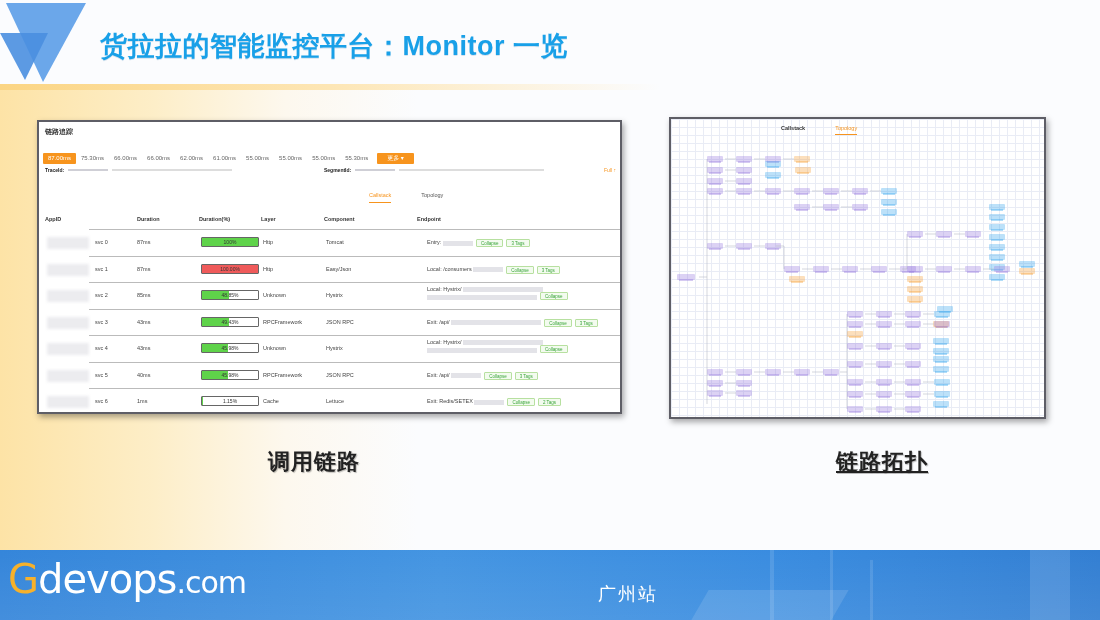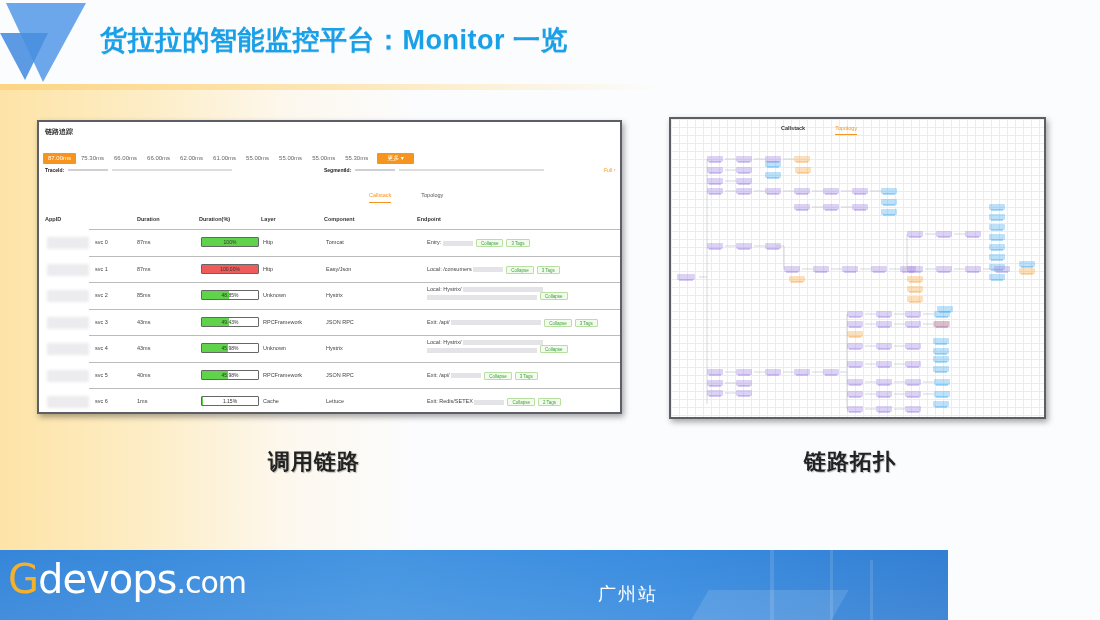--- a/index.html
+++ b/index.html
@@ -15,21 +15,21 @@
     background: linear-gradient(90deg, #fde3a6 0%, #fdeec8 14%, #fdf8ee 26%, #fbfcfe 38%, #fbfcfe 100%);
   }
   .warm-top {
     position: absolute; left: 0; top: 84px; width: 1100px; height: 6px;
     background: linear-gradient(90deg, #fbd584 0%, #fde6b5 30%, #fbfcfe 60%);
   }
   
   .header { position: absolute; left: 0; top: 0; width: 1100px; height: 84px; background: #fbfcfe; }
   .logo-tri { position: absolute; left: 0; top: 0; width: 90px; height: 84px; }
   .title {
-    position: absolute; left: 100px; top: 22px;
+    position: absolute; left: 100px; top: 28px;
     font-size: 27px; font-weight: bold; color: #18a0e8;
     letter-spacing: 0.5px;
     text-shadow: 0 1px 0 rgba(0,80,140,0.15);
   }
   .dbaplus { position: absolute; left: 925px; top: 4px; width: 170px; height: 52px; }
   .dbaplus .word { position: absolute; left: 50px; top: 4px; font-size: 34px; color: #2a2a35; font-family: "DejaVu Sans", sans-serif; letter-spacing: -1px; }
   .dbaplus .sub { position: absolute; left: 60px; top: 40px; font-size: 7px; color: #555; letter-spacing: 1px; }
 
   
   .panel {
@@ -71,24 +71,24 @@
     background-image: linear-gradient(#e9ecf5 1px, transparent 1px), linear-gradient(90deg, #e9ecf5 1px, transparent 1px);
     background-size: 8px 8px;
   }
   .ttabs { position: absolute; left: 110px; top: 6px; display: flex; gap: 30px; font-size: 5.5px; }
   .ttab { color: #333; font-weight: bold; padding-bottom: 3px; }
   .ttab.active { color: #f7941d; border-bottom: 1px solid #f7941d; font-weight: normal; }
   .topo-svg { position: absolute; left: 0; top: 0; }
 
   .cap { position: absolute; font-size: 22px; font-weight: bold; color: #222; letter-spacing: 1px; text-shadow: 1px 1px 1px rgba(0,0,0,0.25); }
   .cap-left { left: 268px; top: 447px; }
-  .cap-right { left: 804px; top: 447px; }
+  .cap-right { left: 836px; top: 447px; text-decoration: underline; }
 
   
-  .footer { position: absolute; left: 0; top: 550px; width: 948px; height: 70px;
+  .footer { position: absolute; left: 0; top: 550px; width: 1100px; height: 70px;
     background: linear-gradient(90deg, #2a7fd8 0%, #3a8fe0 40%, #2f86de 70%, #2878d0 100%); overflow: hidden; text-align: center; }
   .footer .sky { position: absolute; left: 0; top: 0; width: 100%; height: 70px;
     background: linear-gradient(180deg, rgba(255,255,255,0.05), rgba(255,255,255,0.12)); }
   .footer .bldg { position: absolute; background: rgba(255,255,255,0.12); }
   .gdevops { position: absolute; left: 8px; top: 6px; font-size: 40px; color: #fff; font-family: "DejaVu Sans", sans-serif; letter-spacing: -1px; }
   .gdevops .g { color: #f6b12b; }
   .gdevops .com { font-size: 30px; }
   .slogan { position: absolute; left: 300px; top: 20px; font-size: 28px; color: #fff; font-family: "DejaVu Serif", serif; letter-spacing: 3px; }
   .city { position: absolute; left: 598px; top: 32px; font-size: 18px; color: #fff; font-family: Liberation Sans, sans-serif; letter-spacing: 2px; }
 </style>

